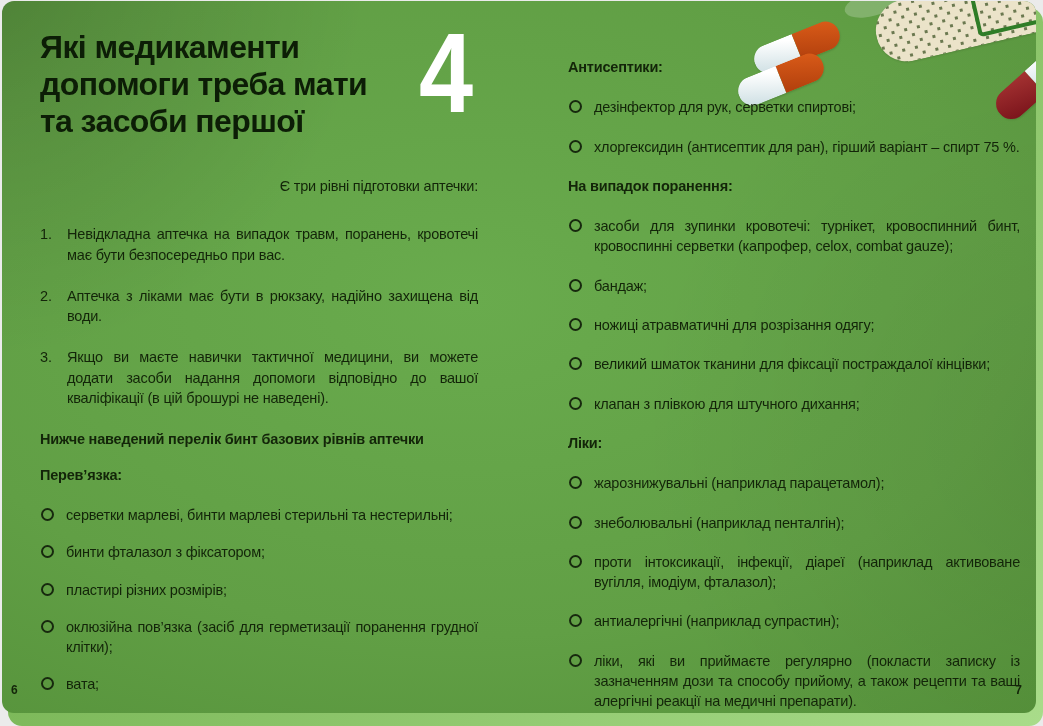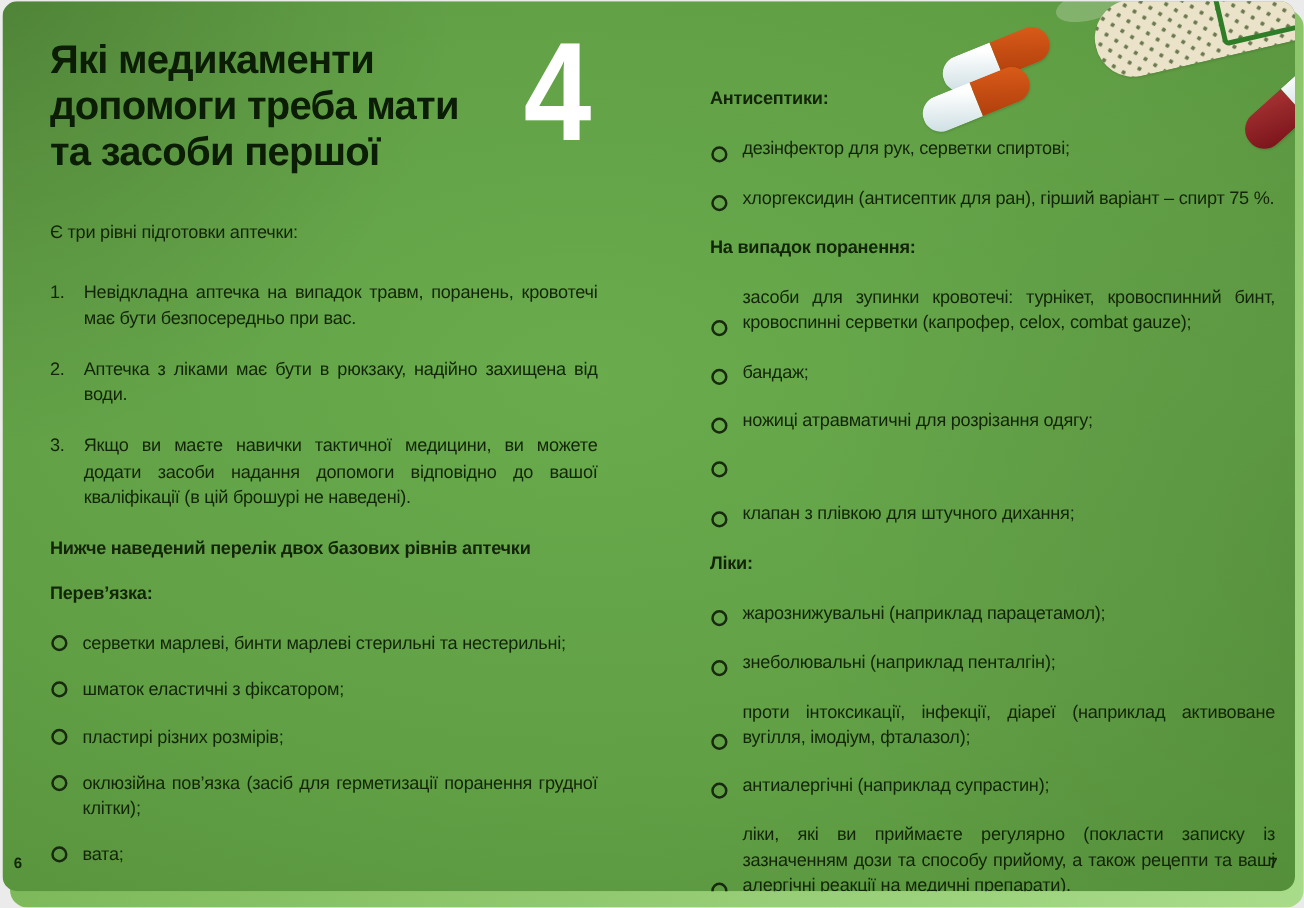--- a/index.html
+++ b/index.html
@@ -71,39 +71,39 @@
   }
   .col{position:absolute;font-size:14.5px;line-height:1.4;letter-spacing:-0.2px;}
   .col-left{left:38px;top:28px;width:438px;}
   .col-right{left:566px;top:56px;width:452px;}
   .title{
     margin:0 0 36px 0;
     font-size:32px;line-height:37px;font-weight:700;
     letter-spacing:-0.6px;color:#0c1d06;
   }
   .title span{display:block;}
-  .intro{margin:0 0 28px 0;}
+  .intro{margin:0 0 28px 0;text-align:right;}
   ol.numlist{list-style:none;margin:16px 0 4px 0;padding:0;counter-reset:n;}
   li.numitem{
     counter-increment:n;position:relative;padding-left:27px;
     margin-bottom:21px;text-align:justify;
   }
   li.numitem::before{content:counter(n) ".";position:absolute;left:0;top:0;}
   .bold-note{font-weight:700;margin:0 0 15px 0;}
   .bold-note.gap-after{margin-bottom:20px;}
   ul.bullets{list-style:none;margin:0;padding:0;}
   li.bullet{display:flex;margin-bottom:17px;}
   .ring{
     flex:none;width:9px;height:9px;margin:3px 12px 0 1px;
     border:2.4px solid #17290e;border-radius:50%;
   }
   .li-text{text-align:justify;}
   .sec-head{font-size:14.5px;font-weight:700;margin:14px 0 20px 0;}
-  .sec-head.first{margin-top:12px;}
-  .col-right li.bullet{margin-bottom:19px;align-items:flex-end;}
+  .sec-head.first{margin-top:0;}
+  .col-right li.bullet{margin-bottom:19px;}
   .pagenum{
     position:absolute;bottom:16px;font-size:12px;font-weight:700;color:#132509;
   }
   .pn-left{left:9px;}
   .pn-right{right:14px;}
 </style>
 </head>
 <body>
 
 <div class="stage">
@@ -141,33 +141,33 @@
 
       <ol class="numlist">
 
           <li class="numitem"><span class="li-text">Невідкладна аптечка на випадок травм, поранень, кровотечі має бути безпосередньо при вас.</span></li>
 
           <li class="numitem"><span class="li-text">Аптечка з ліками має бути в рюкзаку, надійно захищена від води.</span></li>
 
           <li class="numitem"><span class="li-text">Якщо ви маєте навички тактичної медицини, ви можете додати засоби надання допомоги відповідно до вашої кваліфікації (в цій брошурі не наведені).</span></li>
         </ol>
 
-      <p class="bold-note">Нижче наведений перелік двох базових рівнів аптечки</p>
+      <p class="bold-note">Нижче наведений перелік бинт базових рівнів аптечки</p>
       <p class="bold-note gap-after">Перев’язка:</p>
 
       <ul class="bullets">
 
           <li class="bullet">
             <span class="ring"></span>
             <span class="li-text">серветки марлеві, бинти марлеві стерильні та нестерильні;</span>
           </li>
 
           <li class="bullet">
             <span class="ring"></span>
-            <span class="li-text">шматок еластичні з фіксатором;</span>
+            <span class="li-text">бинти фталазол з фіксатором;</span>
           </li>
 
           <li class="bullet">
             <span class="ring"></span>
             <span class="li-text">пластирі різних розмірів;</span>
           </li>
 
           <li class="bullet">
             <span class="ring"></span>
             <span class="li-text">оклюзійна пов’язка (засіб для герметизації поранення грудної клітки);</span>
@@ -209,20 +209,21 @@
             <span class="li-text">бандаж;</span>
           </li>
 
           <li class="bullet">
             <span class="ring"></span>
             <span class="li-text">ножиці атравматичні для розрізання одягу;</span>
           </li>
 
           <li class="bullet">
             <span class="ring"></span>
+            <span class="li-text">великий шматок тканини для фіксації постраждалої кінцівки;</span>
           </li>
 
           <li class="bullet">
             <span class="ring"></span>
             <span class="li-text">клапан з плівкою для штучного дихання;</span>
           </li>
         </ul>
 
       <h3 class="sec-head">Ліки:</h3>
       <ul class="bullets">

